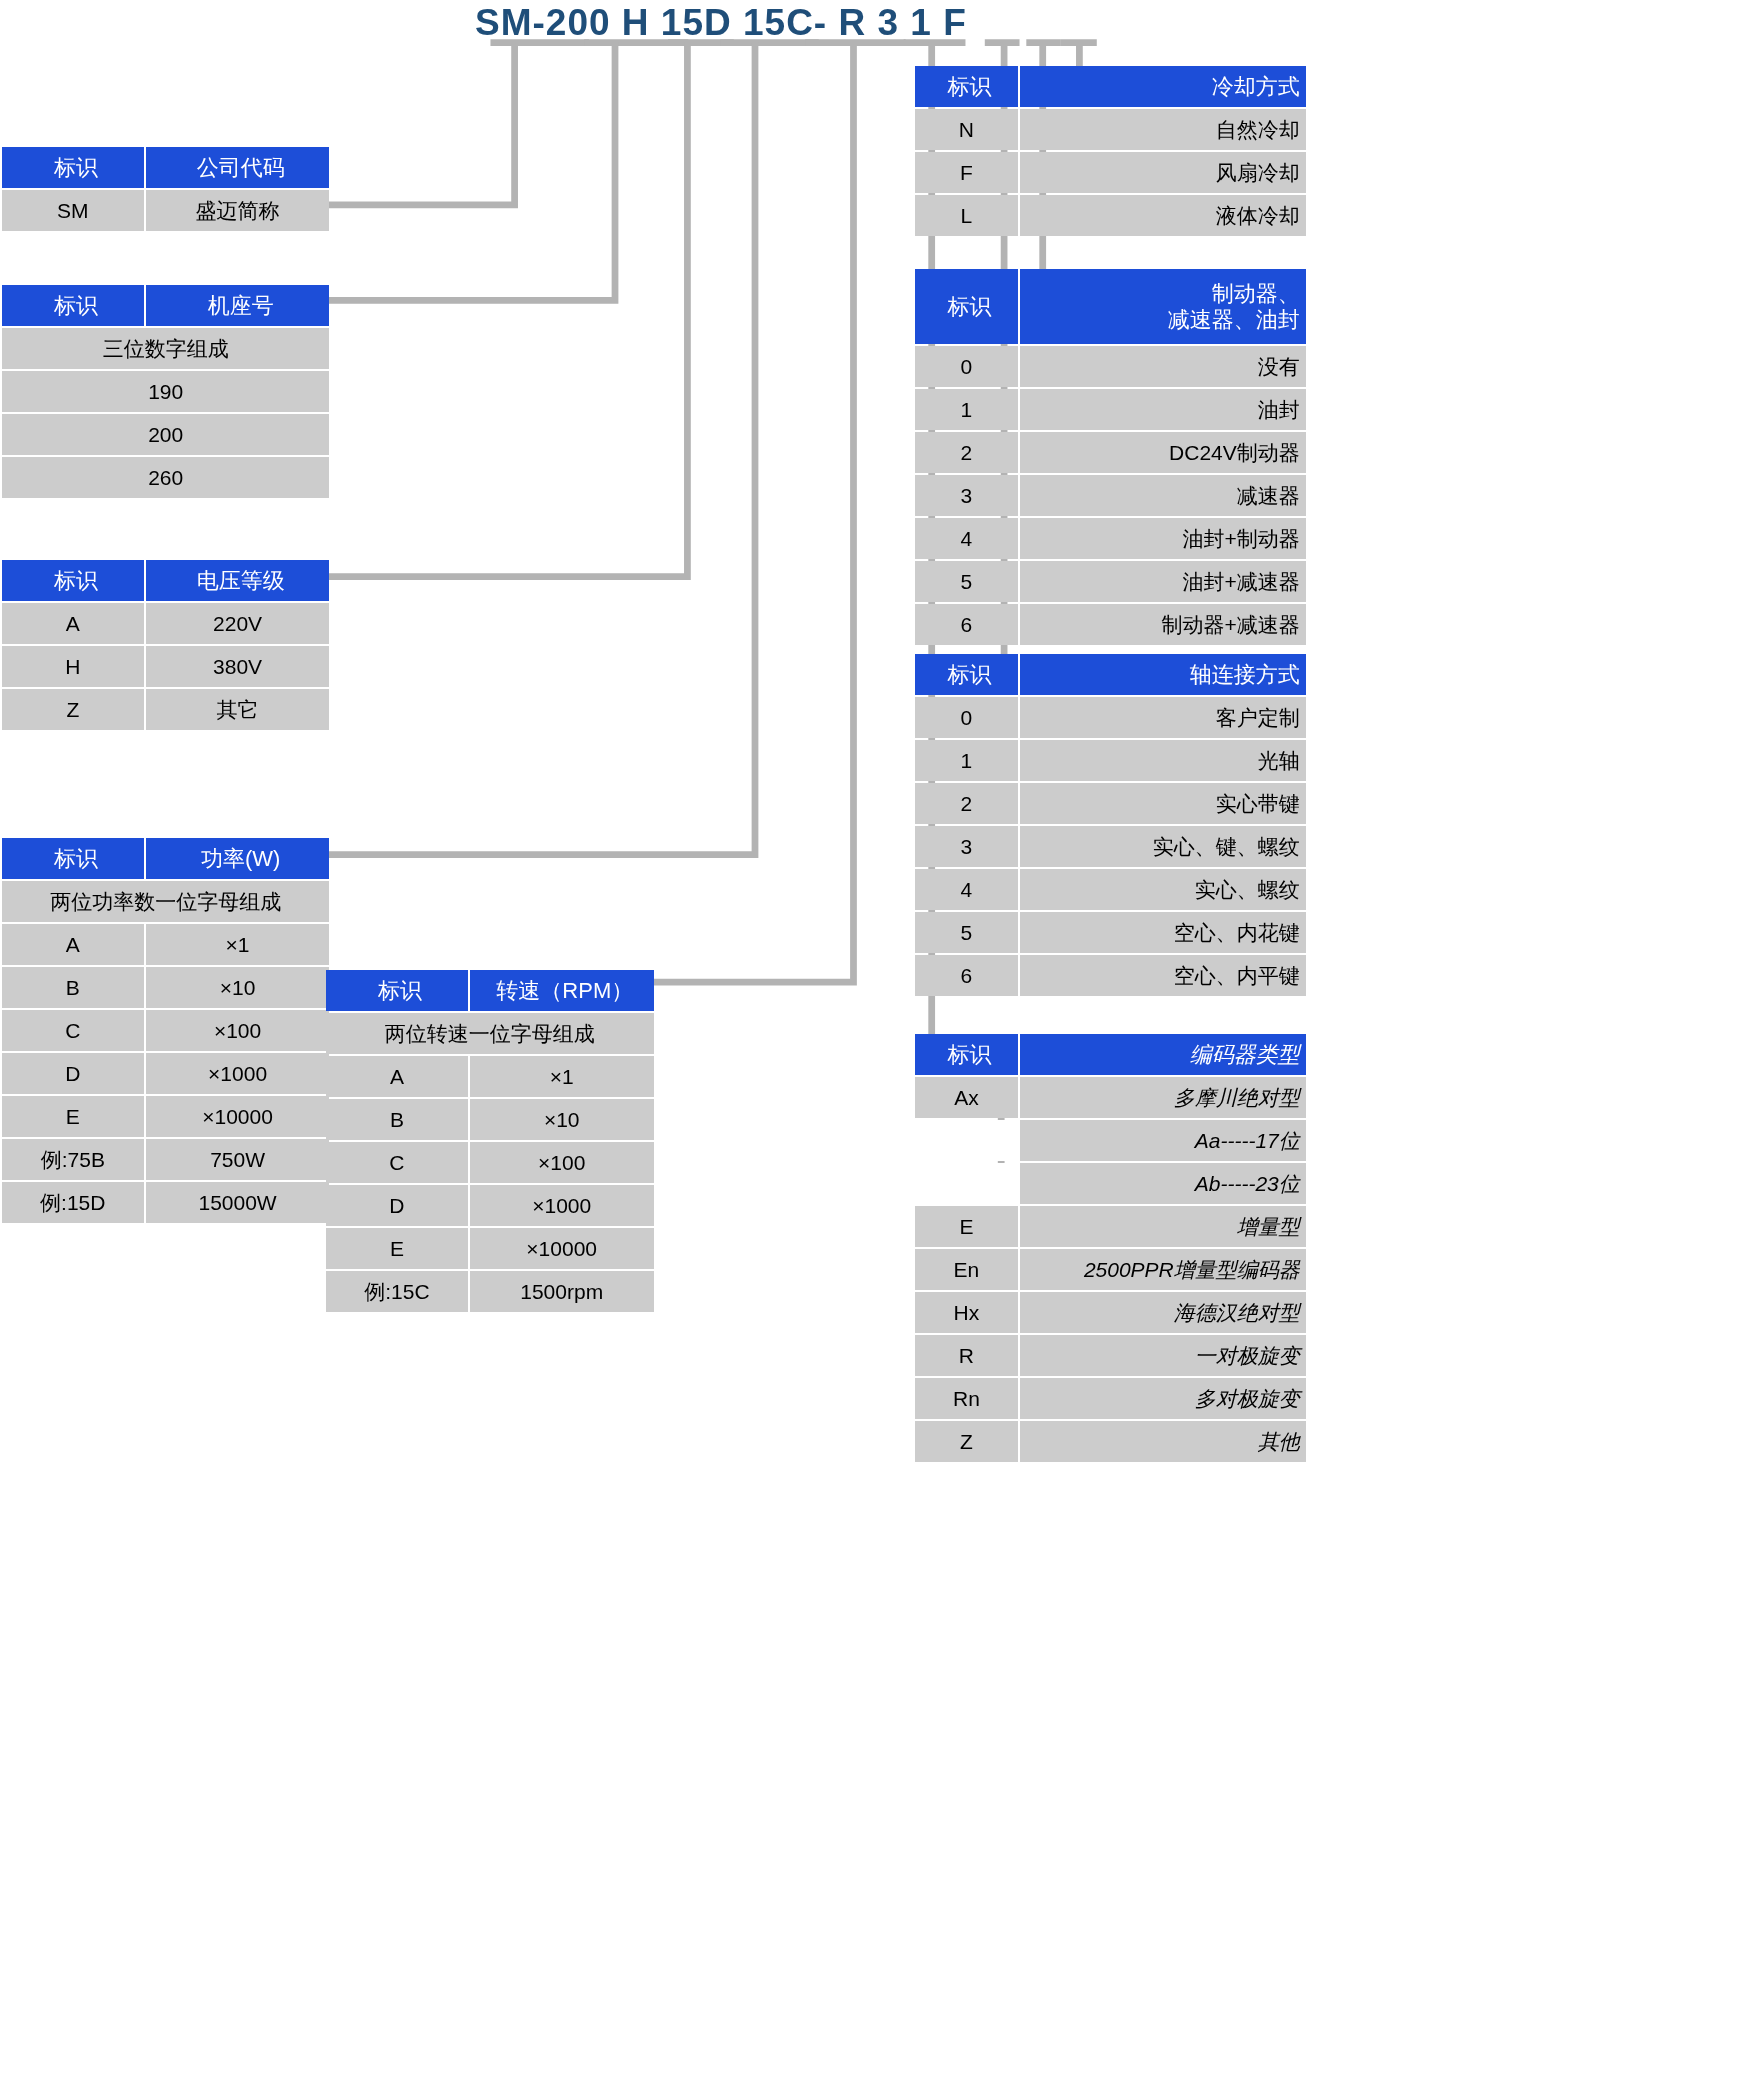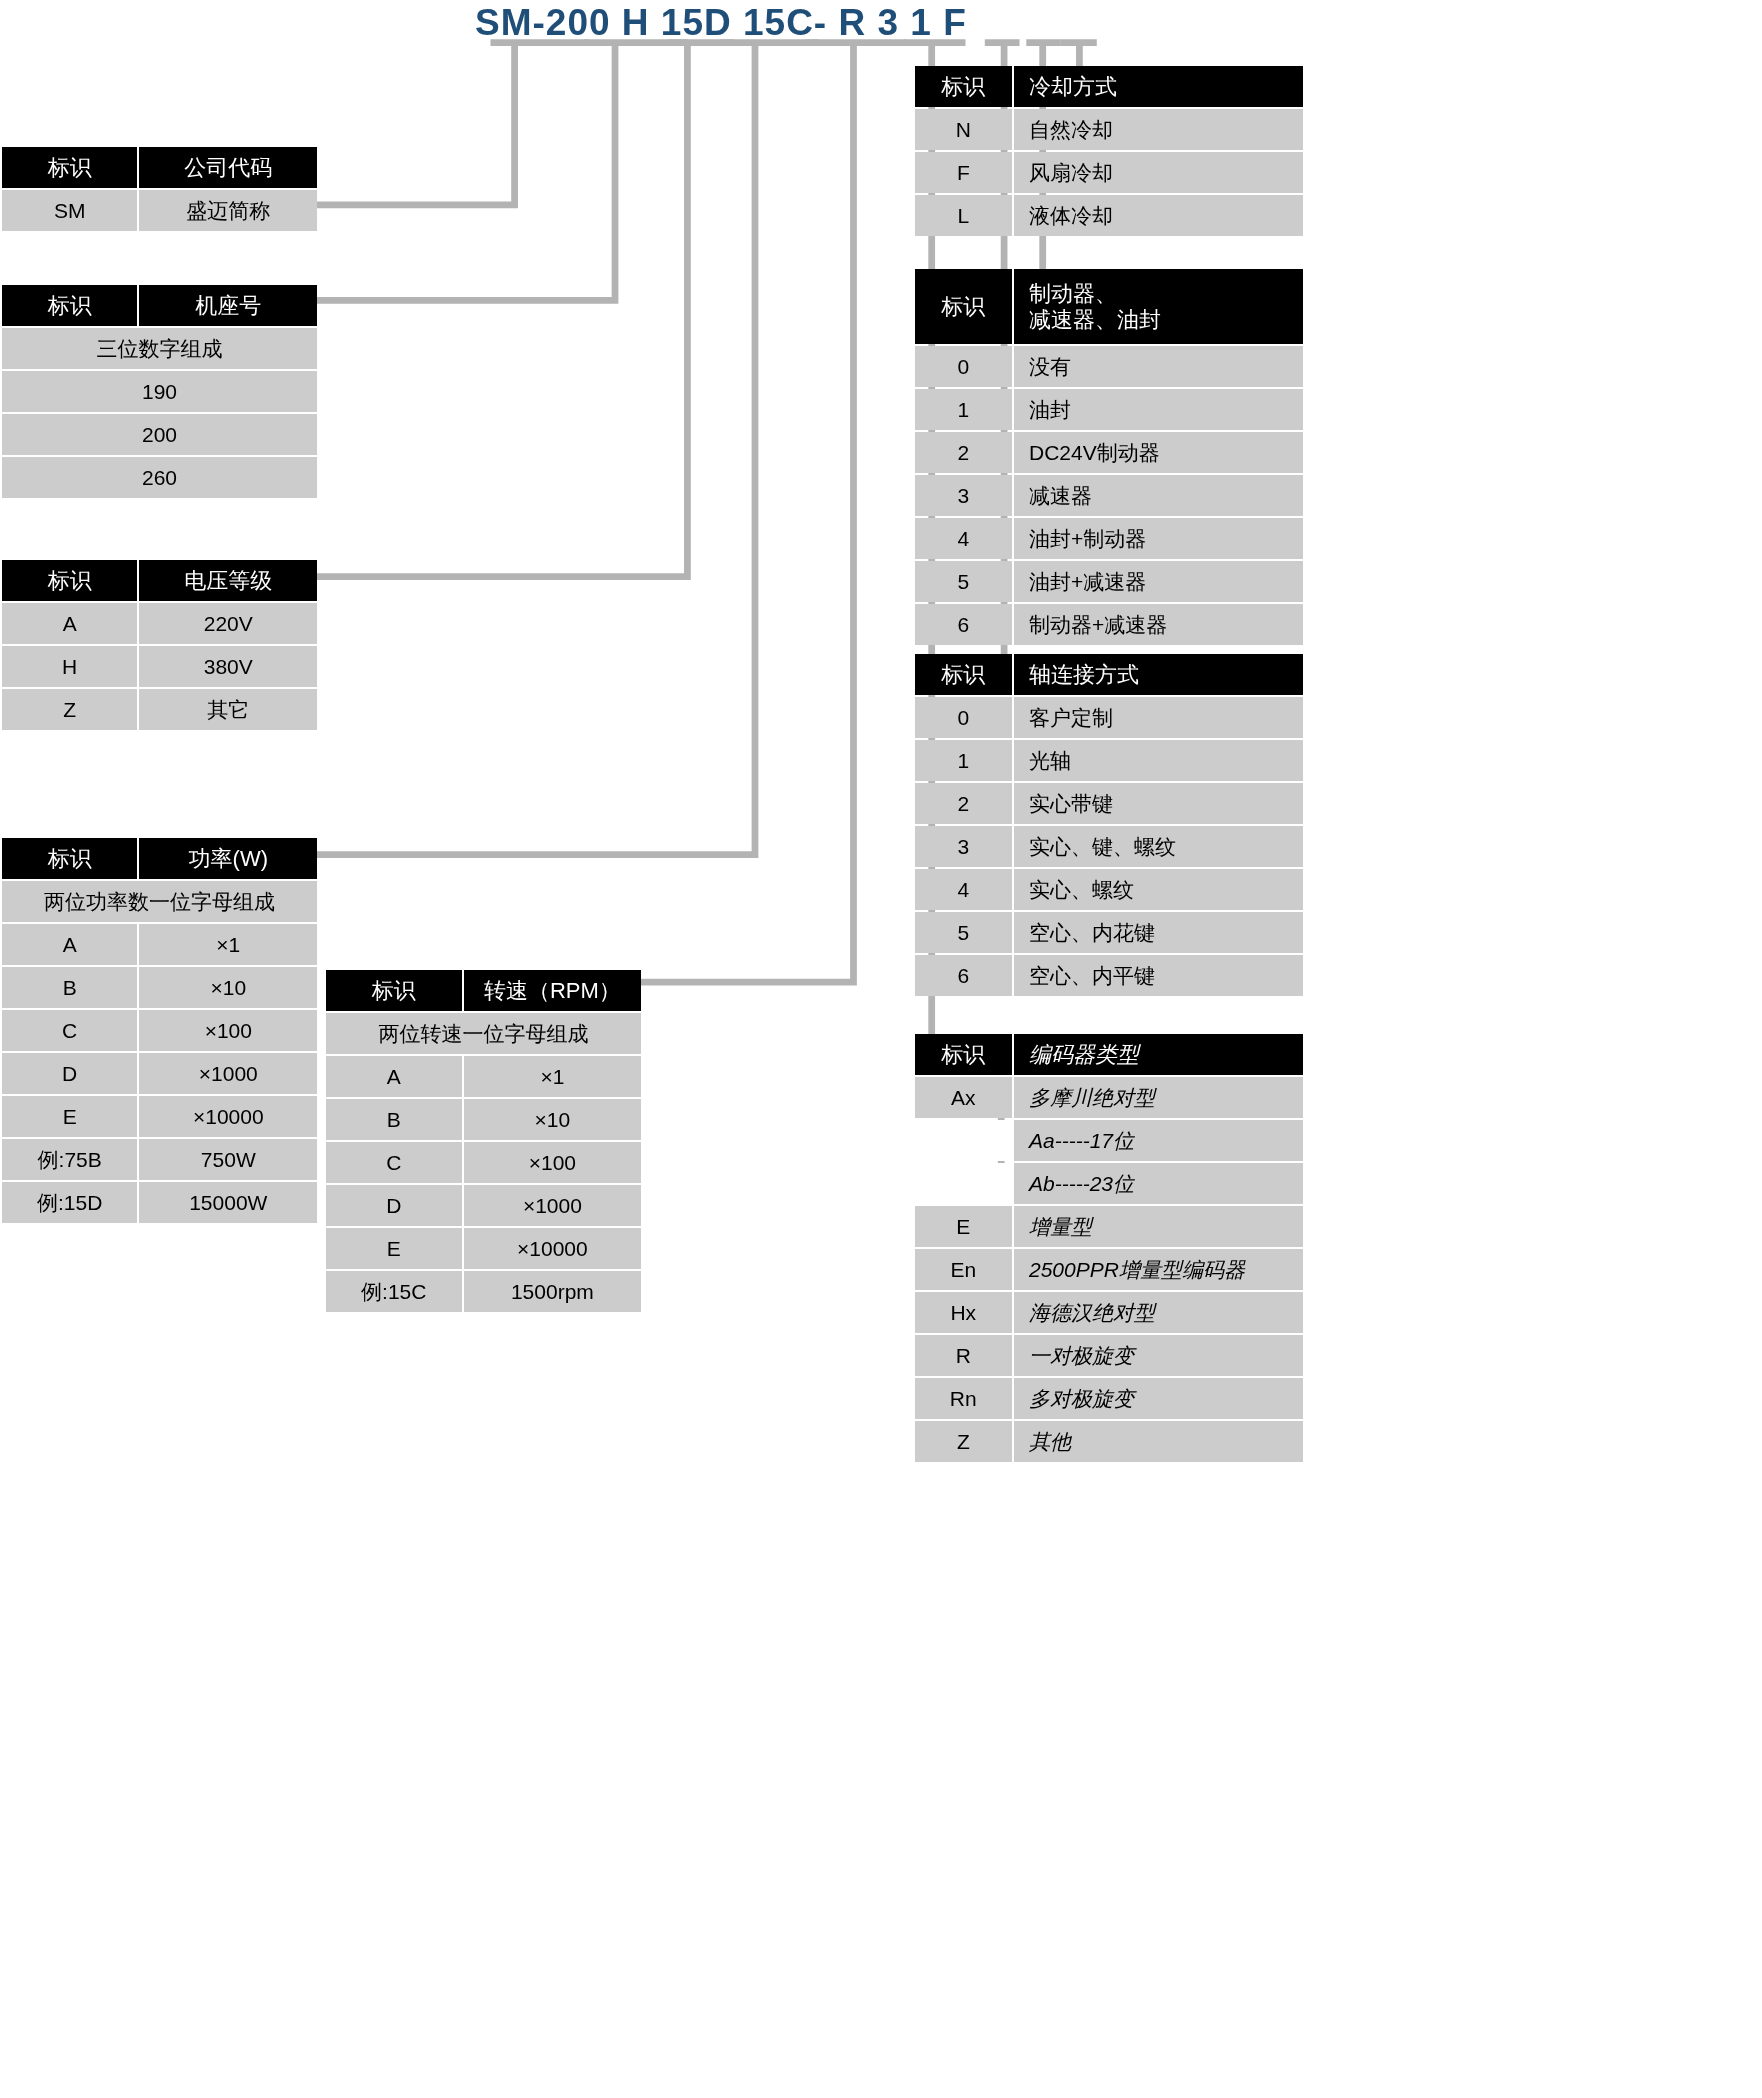--- a/index.html
+++ b/index.html
@@ -27,25 +27,26 @@
     table-layout:fixed;
   }
   .tbl td{
     background:#cccccc;color:#000000;
     font-size:21px;text-align:center;
     height:41px;padding:0 5.8px;vertical-align:middle;
     border-right:2.9px solid #ffffff;
   }
   .tbl td:last-child{border-right:none;}
   .tbl tr.hdr td{
-    background:#000000;color:#ffffff;font-size:22px;
+    background:#1d4ed8;color:#ffffff;font-size:22px;
     border-right:2.9px solid #ffffff;
+    padding-left:12px;
   }
   .tbl tr.hdr td:last-child{border-right:none;}
-  .tbl td.left{text-align:left;padding-left:15.4px;}
+  .tbl td.left{text-align:right;padding-left:15.4px;}
   .tbl td.span{border-right:none;}
   .hdr2{line-height:1.18;font-size:21px;}
 
   
   #t-company{left:1.9px;  top:141px;  width:290px;}
   #t-company td:nth-child(1){width:124px;}
   #t-company td:nth-child(2){width:166px;}
 
   #t-frame{left:1.9px;  top:279px;  width:290px;}
   #t-frame td:nth-child(1){width:124px;}

